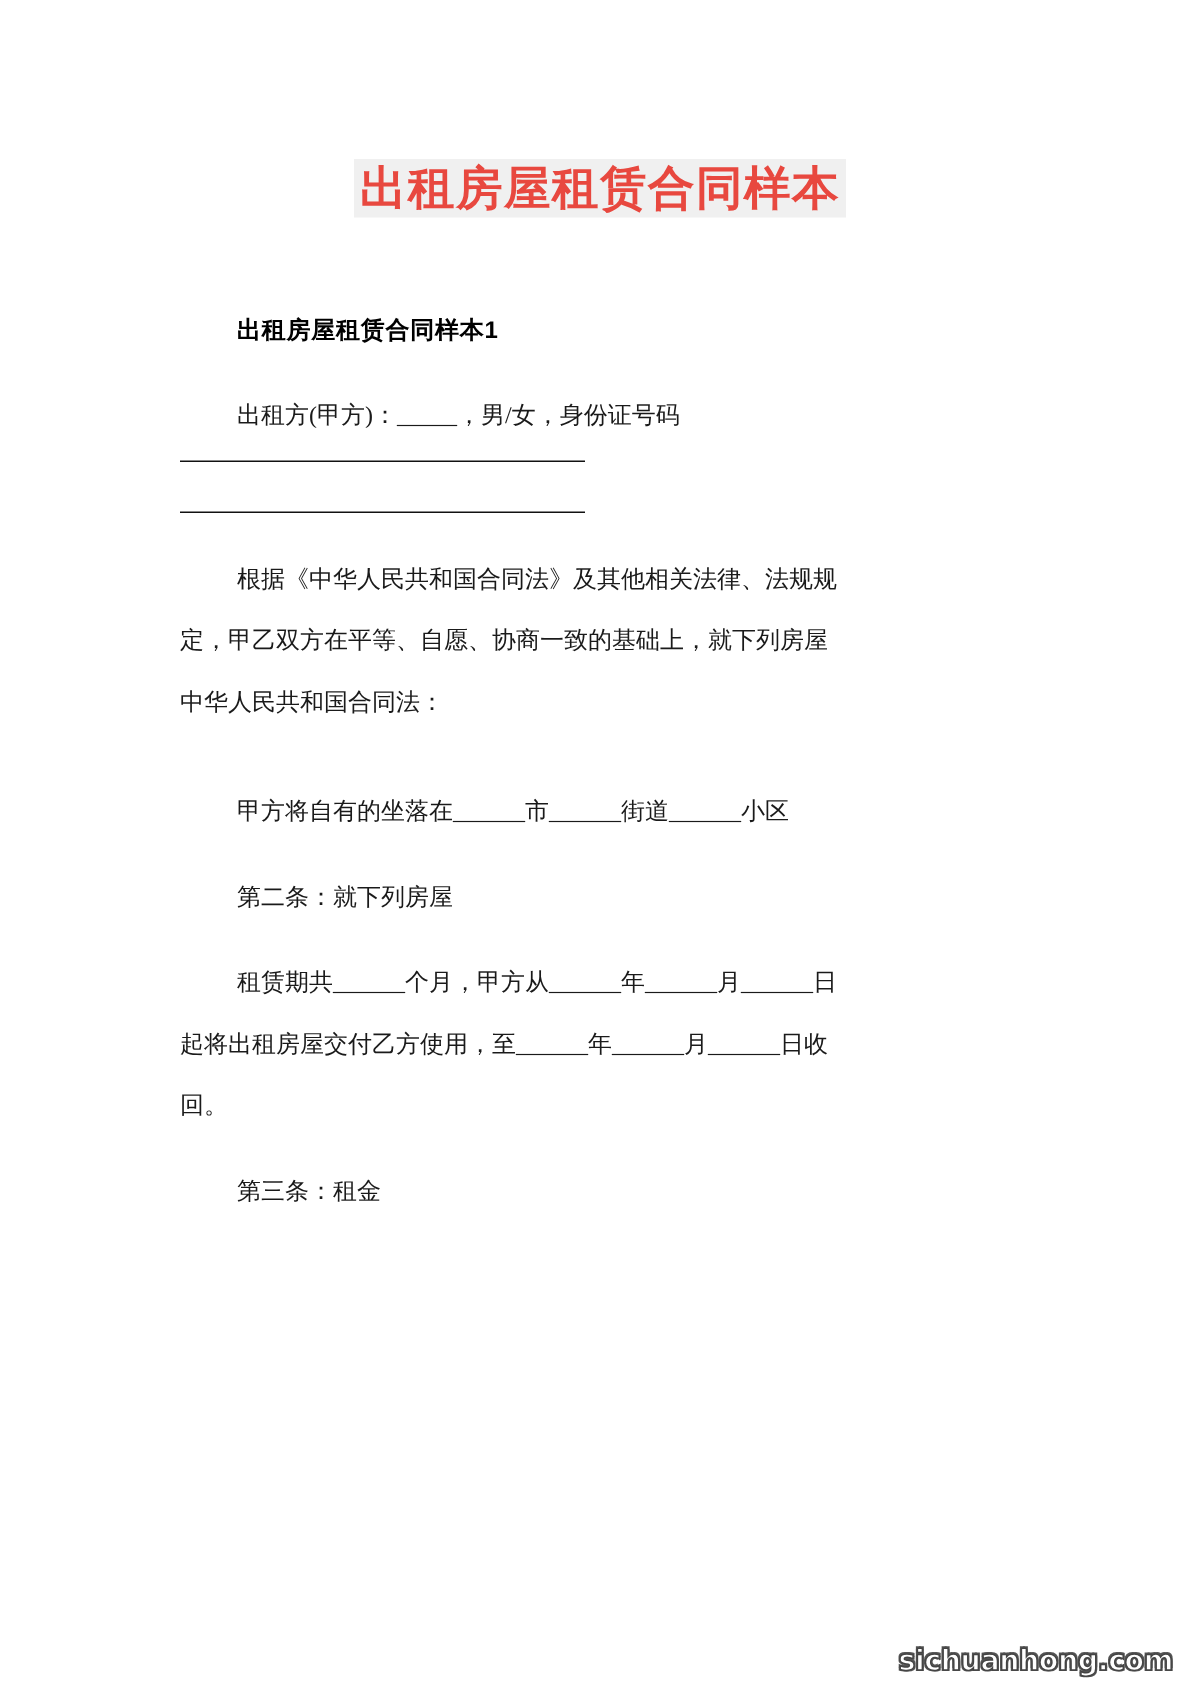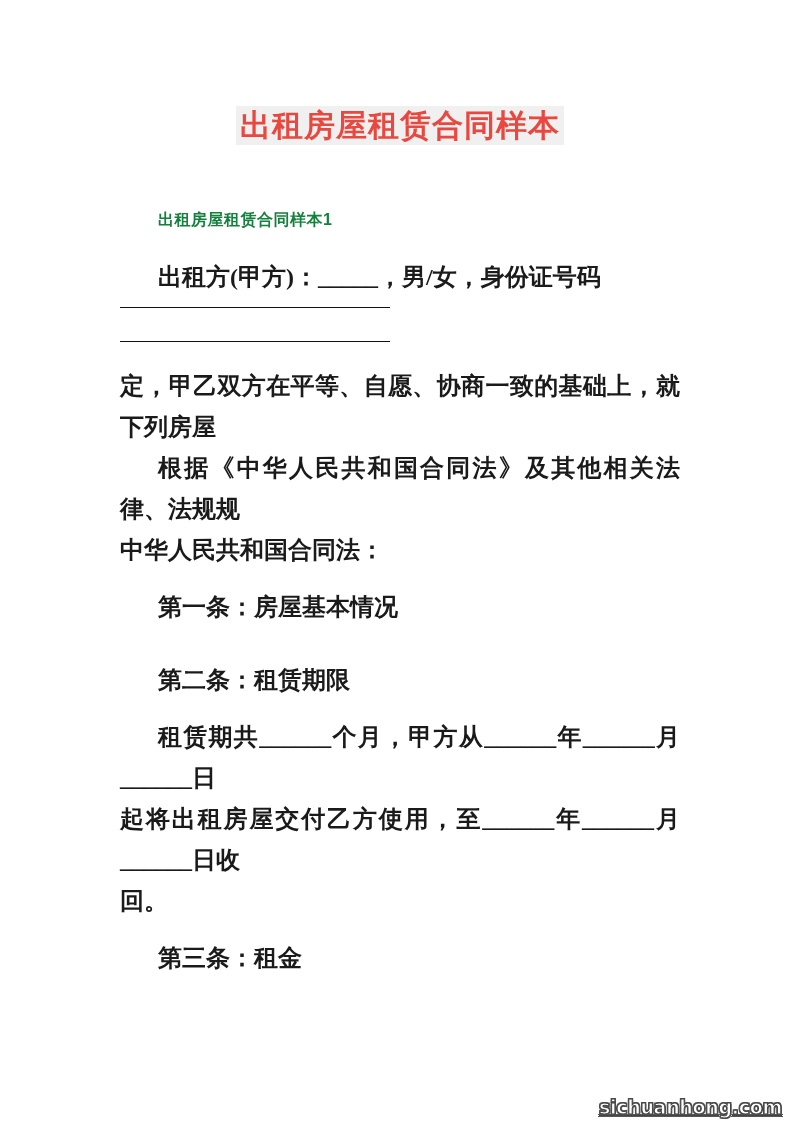--- a/index.html
+++ b/index.html
@@ -45,35 +45,34 @@
 
   
   .content {
     position: absolute;
     left: 120px;
     top: 210px;
     width: 560px;
   }
 
   .subtitle {
-    color: #15803d;
+    color: #000000;
     font-weight: bold;
     font-size: 16px;
     font-family: "Liberation Sans", "DejaVu Sans", sans-serif;
     margin: 0 0 26px 38px;
     letter-spacing: 0.5px;
   }
 
   p.para {
     margin: 0;
-    font-size: 24px;
+    font-size: 16px;
     line-height: 41px;
     text-align: justify;
     text-justify: inter-ideograph;
-    font-weight: bold;
   }
   p.para.indent {
     text-indent: 38px;
   }
   p.spacer-sm { height: 16px; margin: 0; }
   p.spacer-md { height: 24px; margin: 0; }
 
   .rule {
     display: block;
     border: 0;
@@ -91,21 +90,20 @@
     font-size: 19px;
     font-weight: bold;
     letter-spacing: -0.3px;
     color: #ffffff;
     -webkit-text-stroke: 1px #444;
     text-shadow:
       -1px -1px 0 #555,
        1px -1px 0 #555,
       -1px  1px 0 #555,
        1px  1px 0 #555;
-    text-decoration: underline;
   }
 </style>
 </head>
 <body>
 
 <div class="page">
 
   <div class="doc-title">
     <span class="hl">出租房屋租赁合同样本</span>
   </div>
@@ -116,34 +114,34 @@
 
     <p class="para indent">出租方(甲方)：_____，男/女，身份证号码</p>
     <hr class="rule">
 
     <p class="spacer-md"></p>
 
     <hr class="rule">
 
     <p class="spacer-md"></p>
 
+    <p class="para indent">根据《中华人民共和国合同法》及其他相关法律、法规规</p>
     <p class="para">定，甲乙双方在平等、自愿、协商一致的基础上，就下列房屋</p>
-    <p class="para indent">根据《中华人民共和国合同法》及其他相关法律、法规规</p>
     <p class="para">中华人民共和国合同法：</p>
-
-    <p class="spacer-sm"></p>
-
-    <p class="para indent">第一条：房屋基本情况</p>
 
     <p class="spacer-sm"></p>
 
 
     <p class="spacer-sm"></p>
 
-    <p class="para indent">第二条：租赁期限</p>
+    <p class="para indent">甲方将自有的坐落在______市______街道______小区</p>
+
+    <p class="spacer-sm"></p>
+
+    <p class="para indent">第二条：就下列房屋</p>
 
     <p class="spacer-sm"></p>
 
     <p class="para indent">租赁期共______个月，甲方从______年______月______日</p>
     <p class="para">起将出租房屋交付乙方使用，至______年______月______日收</p>
     <p class="para">回。</p>
 
     <p class="spacer-sm"></p>
 
     <p class="para indent">第三条：租金</p>

